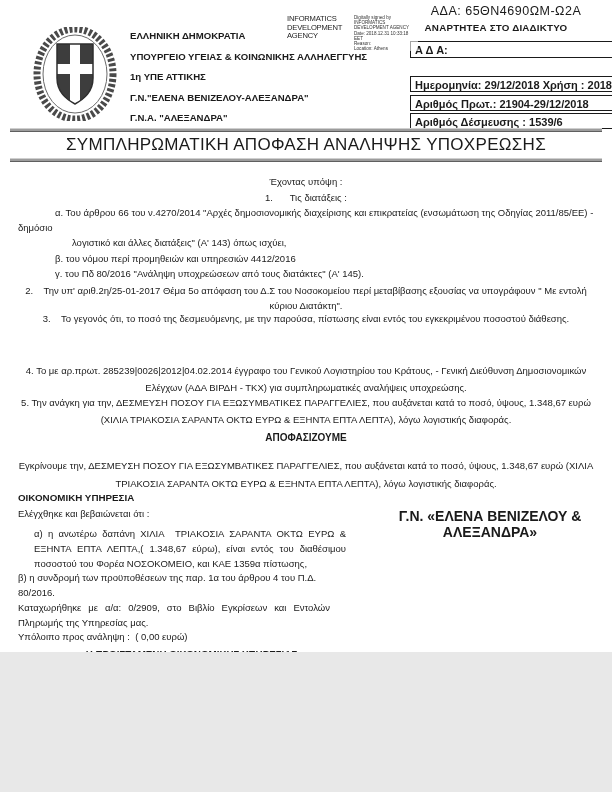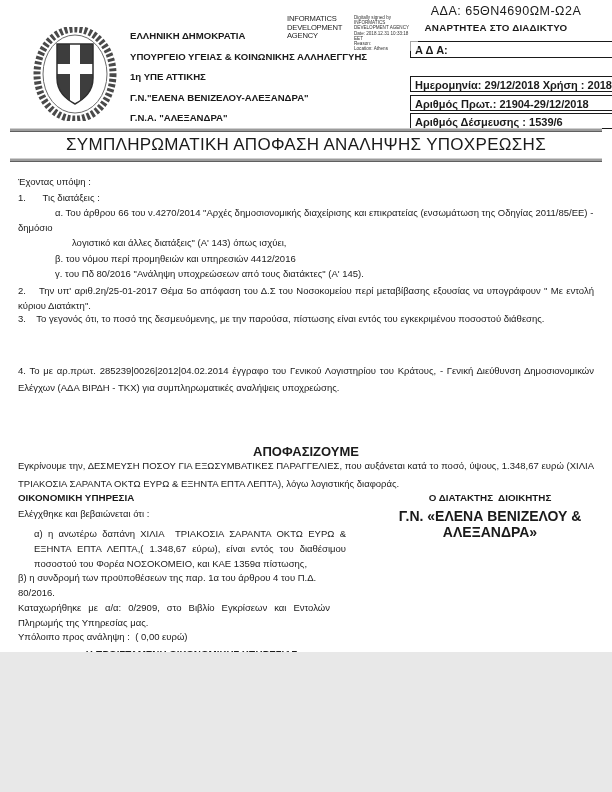--- a/index.html
+++ b/index.html
@@ -33,21 +33,21 @@
   .hbox1 { top:41px;  height:17px; }
   .hbox2 { top:76px;  height:16px; }
   .hbox3 { top:95px;  height:16px; }
   .hbox4 { top:113px; height:16px; }
 
   .bar { position:absolute; left:10px; right:10px; height:4px; background:#9c9c9c; border-top:1px solid #cfcfcf; border-bottom:1px solid #5f5f5f; }
   .bar1 { top:128px; }
   .bar2 { top:158px; }
   .doc-title { left:0; top:135px; width:612px; text-align:center; font-size:17px; letter-spacing:.3px; }
 
-  .m { left:18px; width:576px; }
+  .m { left:18px; width:576px;text-align:center; }
   .sig-block-left { left:0; width:362px; text-align:center; font-weight:bold; font-size:9.8px; }
   .right-col { left:378px; width:224px; text-align:center; font-weight:bold; }
   .footer-cc { left:18px; top:714px; font-size:8.8px; }
 </style>
 </head>
 <body>
 
 <div class="page">
 
   <div class="abs ada-top">ΑΔΑ: 65ΘΝ4690ΩΜ-Ω2Α</div>
@@ -109,26 +109,26 @@
   <div class="abs" style="left:55px; top:207px; width:540px;">α. Του άρθρου 66 του ν.4270/2014 "Αρχές δημοσιονομικής διαχείρισης και επικρατείας (ενσωμάτωση της Οδηγίας 2011/85/ΕΕ) -</div>
   <div class="abs" style="left:18px; top:222px;">δημόσιο</div>
   <div class="abs" style="left:72px; top:237px;">λογιστικό και άλλες διατάξεις" (Α' 143) όπως ισχύει,</div>
   <div class="abs" style="left:55px; top:253px;">β. του νόμου περί προμηθειών και υπηρεσιών 4412/2016</div>
   <div class="abs" style="left:55px; top:268px;">γ. του Πδ 80/2016 "Ανάληψη υποχρεώσεων από τους διατάκτες" (Α' 145).</div>
 
   <div class="abs m j lh15" style="top:283px;">2.&nbsp;&nbsp;&nbsp; Την υπ' αριθ.2η/25-01-2017 Θέμα 5ο απόφαση του Δ.Σ του Νοσοκομείου περί μεταβίβασης εξουσίας να υπογράφουν " Με εντολή κύριου Διατάκτη".</div>
   <div class="abs m" style="top:313px;">3.&nbsp;&nbsp;&nbsp; Το γεγονός ότι, το ποσό της δεσμευόμενης, με την παρούσα, πίστωσης είναι εντός του εγκεκριμένου ποσοστού διάθεσης.</div>
 
   <div class="abs m j lh17" style="top:362px;">4. Το με αρ.πρωτ. 285239|0026|2012|04.02.2014 έγγραφο του Γενικού Λογιστηρίου του Κράτους, - Γενική Διεύθυνση Δημοσιονομικών Ελέγχων (ΑΔΑ ΒΙΡΔΗ - ΤΚΧ) για συμπληρωματικές αναλήψεις υποχρεώσης.</div>
+  <div class="abs m j lh17" style="top:394px;">5. Την ανάγκη για την, ΔΕΣΜΕΥΣΗ ΠΟΣΟΥ ΓΙΑ ΕΞΩΣΥΜΒΑΤΙΚΕΣ ΠΑΡΑΓΓΕΛΙΕΣ, που αυξάνεται κατά το ποσό, ύψους, 1.348,67 ευρώ (ΧΙΛΙΑ ΤΡΙΑΚΟΣΙΑ ΣΑΡΑΝΤΑ ΟΚΤΩ ΕΥΡΩ &amp; ΕΞΗΝΤΑ ΕΠΤΑ ΛΕΠΤΑ), λόγω λογιστικής διαφοράς.</div>
 
-  <div class="abs m ctr b" style="top:444px; font-size:13px;">ΑΠΟΦΑΣΙΖΟΥΜΕ</div>
+  <div class="abs m ctr b" style="top:432px; font-size:10px;">ΑΠΟΦΑΣΙΖΟΥΜΕ</div>
   <div class="abs m j lh18" style="top:457px;">Εγκρίνουμε την, ΔΕΣΜΕΥΣΗ ΠΟΣΟΥ ΓΙΑ ΕΞΩΣΥΜΒΑΤΙΚΕΣ ΠΑΡΑΓΓΕΛΙΕΣ, που αυξάνεται κατά το ποσό, ύψους, 1.348,67 ευρώ (ΧΙΛΙΑ ΤΡΙΑΚΟΣΙΑ ΣΑΡΑΝΤΑ ΟΚΤΩ ΕΥΡΩ &amp; ΕΞΗΝΤΑ ΕΠΤΑ ΛΕΠΤΑ), λόγω λογιστικής διαφοράς.</div>
 
   <div class="abs b" style="left:18px; top:492px; font-size:9.8px;">ΟΙΚΟΝΟΜΙΚΗ ΥΠΗΡΕΣΙΑ</div>
-  <div class="abs right-col" style="top:492px; font-size:9.8px;">Ο ΔΙΑΤΑΚΤΗΣ&nbsp; ΔΙΟΙΚΗΤΗΣ</div>
 
   <div class="abs" style="left:18px; top:508px;">Ελέγχθηκε και βεβαιώνεται ότι :</div>
   <div class="abs right-col" style="top:508px; font-size:14px;">Γ.Ν. «ΕΛΕΝΑ ΒΕΝΙΖΕΛΟΥ &amp; ΑΛΕΞΑΝΔΡΑ»</div>
 
   <div class="abs j lh15" style="left:18px; top:526px; width:312px;margin-left:16px;">α) η ανωτέρω δαπάνη ΧΙΛΙΑ&nbsp; ΤΡΙΑΚΟΣΙΑ ΣΑΡΑΝΤΑ ΟΚΤΩ ΕΥΡΩ &amp; ΕΞΗΝΤΑ ΕΠΤΑ ΛΕΠΤΑ,( 1.348,67 εύρω), είναι εντός του διαθέσιμου ποσοστού του Φορέα ΝΟΣΟΚΟΜΕΙΟ, και ΚΑΕ 1359α πίστωσης,</div>
   <div class="abs lh15" style="left:18px; top:570px; width:300px;">β) η συνδρομή των προϋποθέσεων της παρ. 1α του άρθρου 4 του Π.Δ. 80/2016.</div>
   <div class="abs j lh15" style="left:18px; top:600px; width:312px;">Καταχωρήθηκε με α/α: 0/2909, στο Βιβλίο Εγκρίσεων και Εντολών Πληρωμής της Υπηρεσίας μας.</div>
   <div class="abs" style="left:18px; top:631px;">Υπόλοιπο προς ανάληψη :&nbsp; ( 0,00 ευρώ)</div>
 
   <div class="abs sig-block-left" style="top:648px;padding-left:21px;">Η ΠΡΟΙΣΤΑΜΕΝΗ ΟΙΚΟΝΟΜΙΚΗΣ ΥΠΗΡΕΣΙΑΣ</div>

